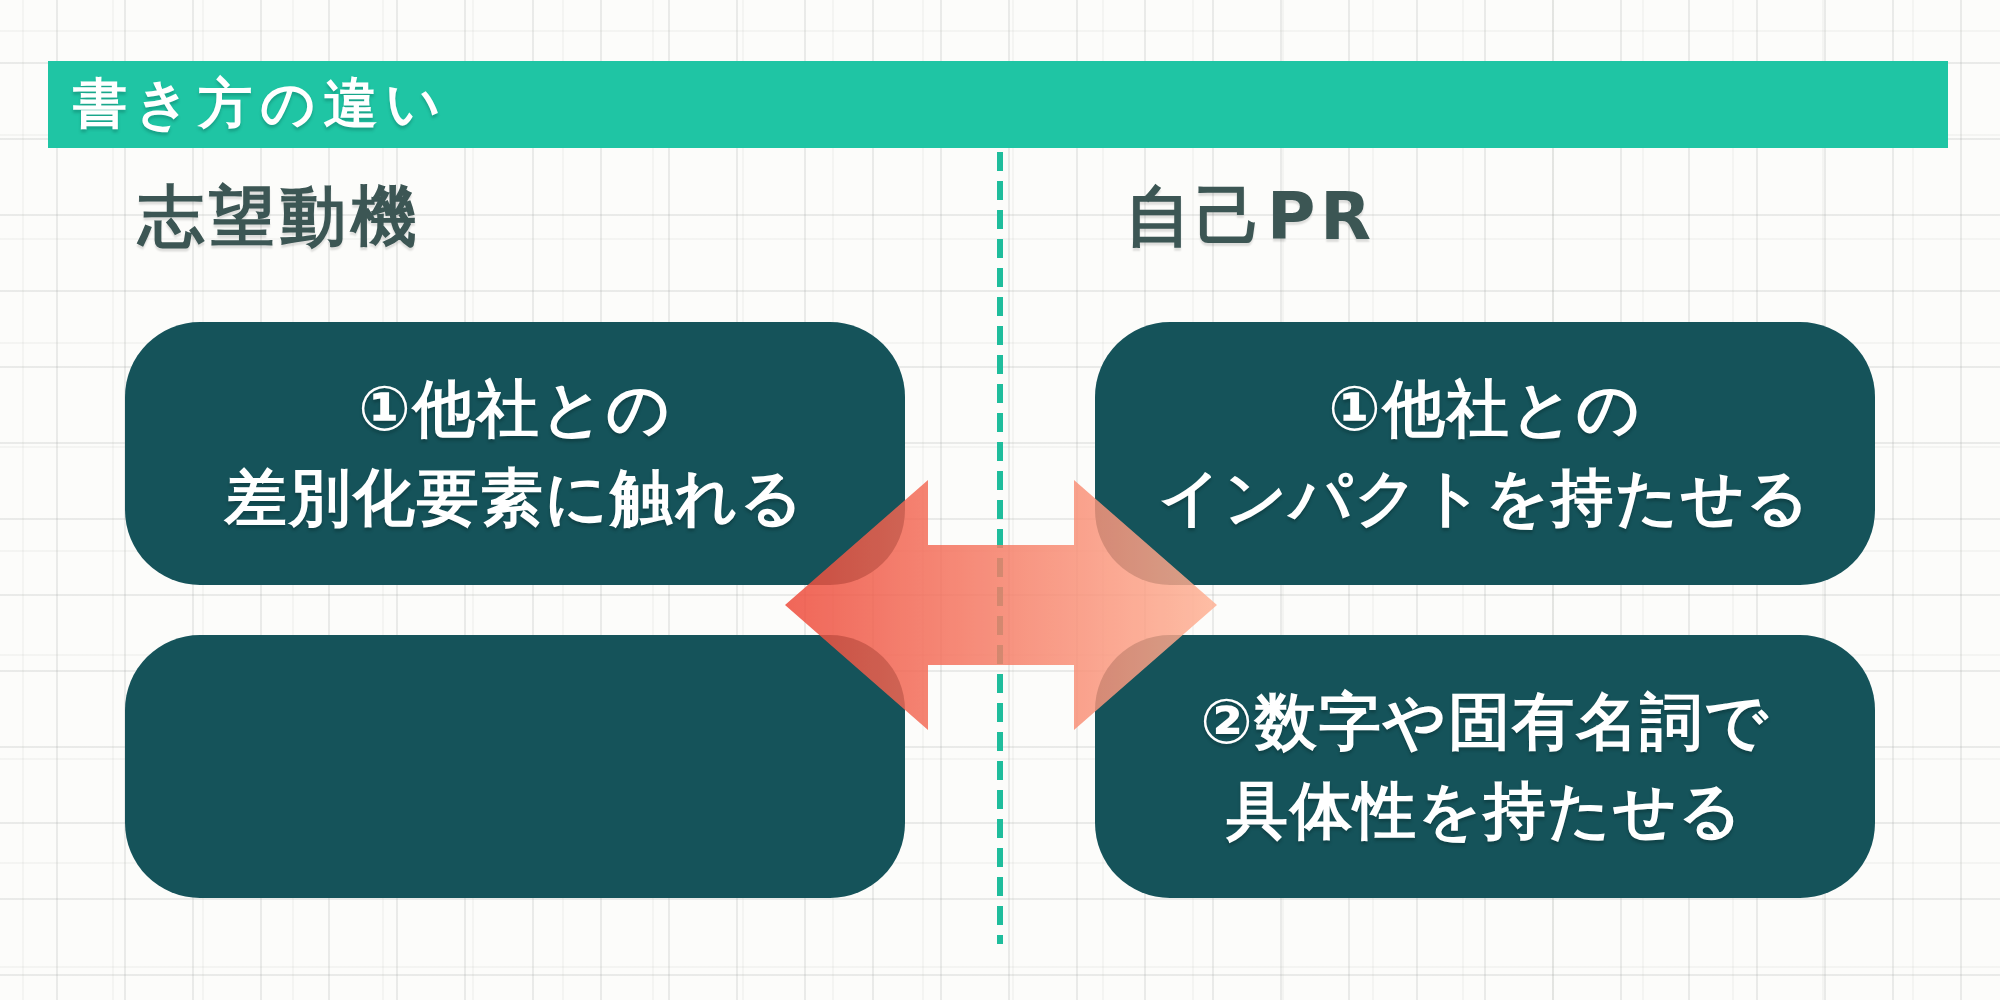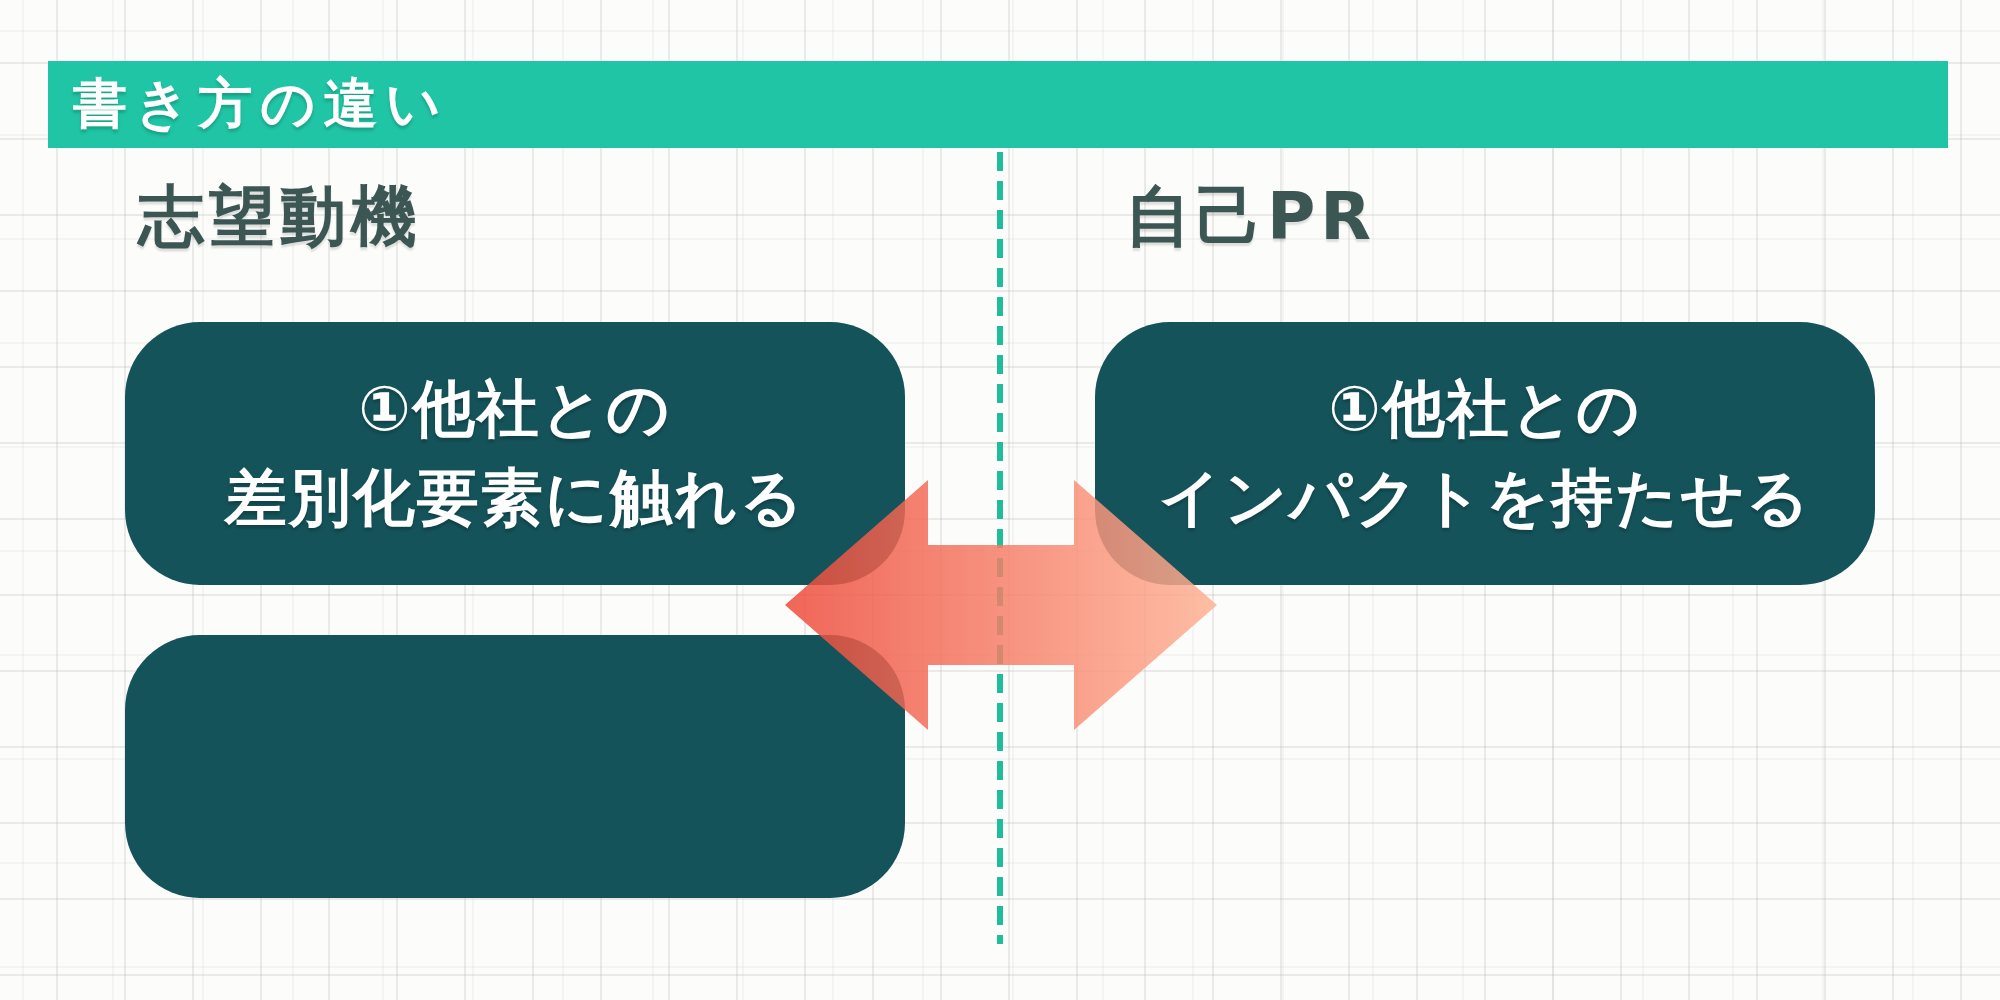--- a/index.html
+++ b/index.html
@@ -85,20 +85,24 @@
   </div>
 
   <div class="box l2">
   </div>
 
   <div class="box r1">
     <span class="box-line">①他社との</span>
     <span class="box-line">インパクトを持たせる</span>
   </div>
 
+  <div class="box r2">
+    <span class="box-line">②数字や固有名詞で</span>
+    <span class="box-line">具体性を持たせる</span>
+  </div>
 
   <svg class="double-arrow" viewBox="0 0 440 254" xmlns="http://www.w3.org/2000/svg" aria-hidden="true">
     <defs>
       <linearGradient id="arrowGrad" x1="0" y1="0" x2="1" y2="0">
         <stop offset="0" stop-color="#EE4A3A"></stop>
         <stop offset="1" stop-color="#FFB295"></stop>
       </linearGradient>
     </defs>
     <polygon points="4,127 147,2 147,67 293,67 293,2 436,127 293,252 293,187 147,187 147,252" fill="url(#arrowGrad)"></polygon>
   </svg>

